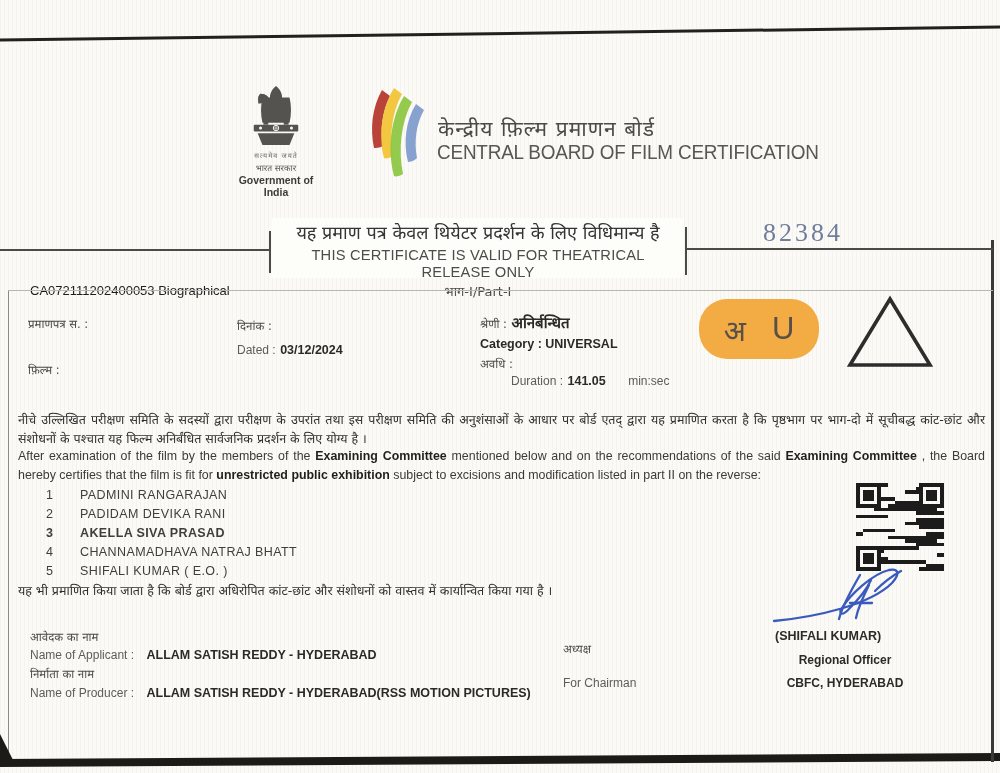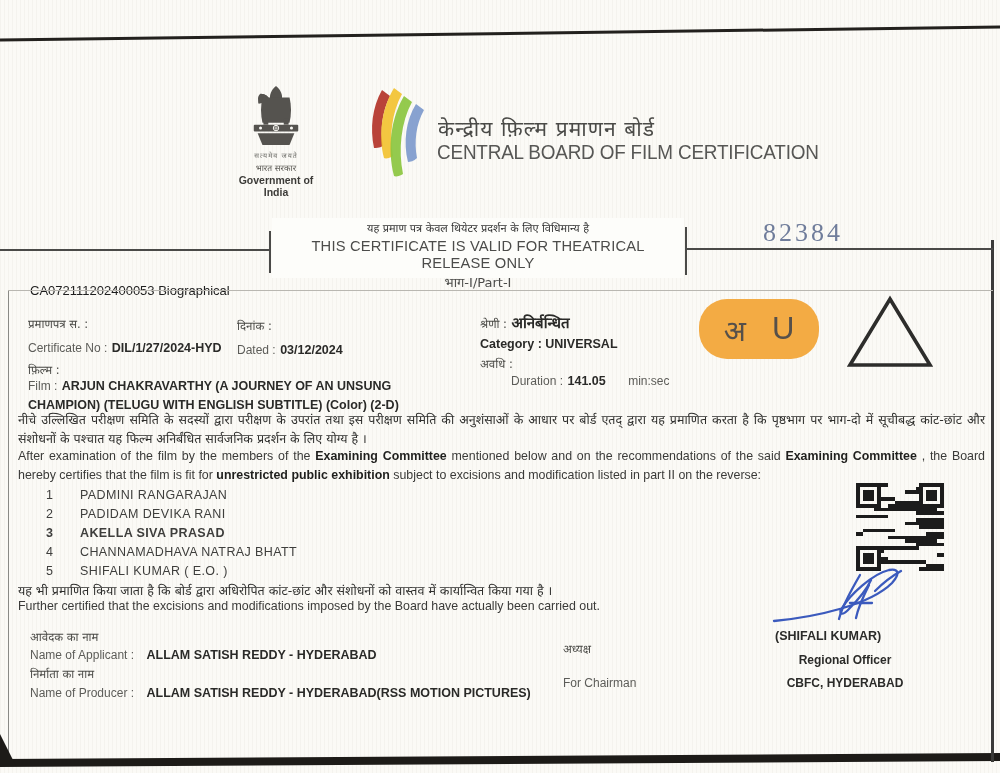--- a/index.html
+++ b/index.html
@@ -24,21 +24,21 @@
   .emblem-hi{font-size:8.5px;color:#55534e;margin-top:2px;}
   .emblem-en{font-size:10.5px;font-weight:bold;color:#3c3b38;margin-top:1px;}
   .org-hi{position:absolute;left:438px;top:114px;font-size:21px;color:#4a4a47;letter-spacing:1px;}
   .org-en{position:absolute;left:437px;top:141px;font-size:19.5px;color:#575755;letter-spacing:-0.2px;transform:scaleX(0.97);transform-origin:left;}
   
   .banner-line-left{position:absolute;left:0;top:249px;width:271px;height:2px;background:#4a4a48;}
   .banner-line-right{position:absolute;left:686px;top:248px;width:307px;height:2px;background:#4a4a48;}
   .banner-bracket-left{position:absolute;left:269px;top:231px;width:2px;height:42px;background:#4a4a48;}
   .banner-bracket-right{position:absolute;left:685px;top:227px;width:2px;height:48px;background:#4a4a48;}
   .banner-box{position:absolute;left:272px;top:218px;width:412px;height:60px;background:#fdfdfa;text-align:center;}
-  .banner-hi{font-size:11px;color:#343434;margin-top:2px;}
+  .banner-hi{font-size:18px;color:#343434;margin-top:2px;}
   .banner-en{font-size:15px;color:#4c4c4a;letter-spacing:0.2px;margin-top:2px;transform:scaleX(0.98);}
   .banner-part{font-size:13px;color:#4c4c4a;margin-top:2px;}
   .serial{position:absolute;left:763px;top:218px;font-family:"Liberation Serif", serif;font-size:26px;color:#707d9b;letter-spacing:3px;}
   .ref-line{position:absolute;left:30px;top:270px;font-size:13px;font-weight:normal;color:#1e1e1e;margin-top:13px;}
   .rule-full{position:absolute;left:8px;top:290px;width:985px;height:1px;background:#b9b7b1;}
   
   .lab-hi{font-size:11.5px;color:#4a4a46;}
   .lab-en{font-size:12px;color:#5c5c58;}
   .val{font-weight:bold;color:#2a2a28;font-size:12.5px;}
   
@@ -117,35 +117,27 @@
     <div class="banner-hi hi">यह प्रमाण पत्र केवल थियेटर प्रदर्शन के लिए विधिमान्य है</div>
     <div class="banner-en">THIS CERTIFICATE IS VALID FOR THEATRICAL RELEASE ONLY</div>
     <div class="banner-part hi">भाग-I/Part-I</div>
   </div>
   <div class="serial">82384</div>
 
   <div class="ref-line">CA072111202400053 Biographical</div>
   <div class="rule-full"></div>
 
   <div class="abs lab-hi hi" style="left:28px;top:316px;">प्रमाणपत्र स.  :</div>
-  <div class="abs" style="left:28px;top:338px;">
-    <span class="lab-en">Certificate No :</span>
-    <span class="val">DIL/1/27/2024-HYD</span>
-  </div>
   <div class="abs lab-hi hi" style="left:237px;top:318px;">दिनांक :</div>
   <div class="abs" style="left:237px;top:340px;">
     <span class="lab-en">Dated   :</span>
     <span class="val">03/12/2024</span>
   </div>
 
   <div class="abs lab-hi hi" style="left:28px;top:362px;">फ़िल्म :</div>
-  <div class="abs" style="left:28px;top:376px;width:438px;">
-    <span class="lab-en">Film :</span>
-    <span class="val" style="line-height:1.35;">ARJUN CHAKRAVARTHY (A JOURNEY OF AN UNSUNG CHAMPION)  (TELUGU WITH ENGLISH SUBTITLE) (Color) (2-D)</span>
-  </div>
 
   <div class="abs" style="left:480px;top:312px;">
     <span class="lab-hi hi">श्रेणी :</span>
     <span class="val hi" style="font-size:15px;">अनिर्बन्धित</span>
   </div>
   <div class="abs" style="left:480px;top:334px;">
     <span class="val">Category : </span>
     <span class="val">UNIVERSAL</span>
   </div>
   <div class="abs lab-hi hi" style="left:480px;top:356px;">अवधि :</div>
@@ -450,21 +442,20 @@
         <rect x="63.36" y="84.48" width="3.52" height="3.52"></rect>
         <rect x="66.88" y="84.48" width="3.52" height="3.52"></rect>
         <rect x="70.40" y="84.48" width="3.52" height="3.52"></rect>
         <rect x="73.92" y="84.48" width="3.52" height="3.52"></rect>
         <rect x="77.44" y="84.48" width="3.52" height="3.52"></rect>
         <rect x="80.96" y="84.48" width="3.52" height="3.52"></rect>
         <rect x="84.48" y="84.48" width="3.52" height="3.52"></rect>
       </svg></div>
 
   <div class="closing-hi hi">यह भी प्रमाणित किया जाता है कि बोर्ड द्वारा अधिरोपित कांट-छांट और संशोधनों को वास्तव में कार्यान्वित किया गया है ।</div>
-  <div class="closing-en">Further certified that the excisions and modifications imposed by the Board have actually been carried out.</div>
 
   <svg class="sig" width="155" height="64" viewBox="0 0 155 64">
     <g stroke="#3b5abd" fill="none" stroke-width="2.3" stroke-linecap="round">
       <path d="M6,58 C48,54 102,42 124,20 C132,11 131,5 121,7 C104,11 82,32 74,45 C70,51 74,53 80,47 C88,39 99,26 103,17"></path>
       <path d="M92,12 C85,24 74,44 71,56"></path>
       <path d="M101,22 C96,32 90,45 88,55"></path>
       <path d="M107,28 C113,22 124,13 133,8"></path>
       <path d="M82,40 L104,40"></path>
     </g>
   </svg>

